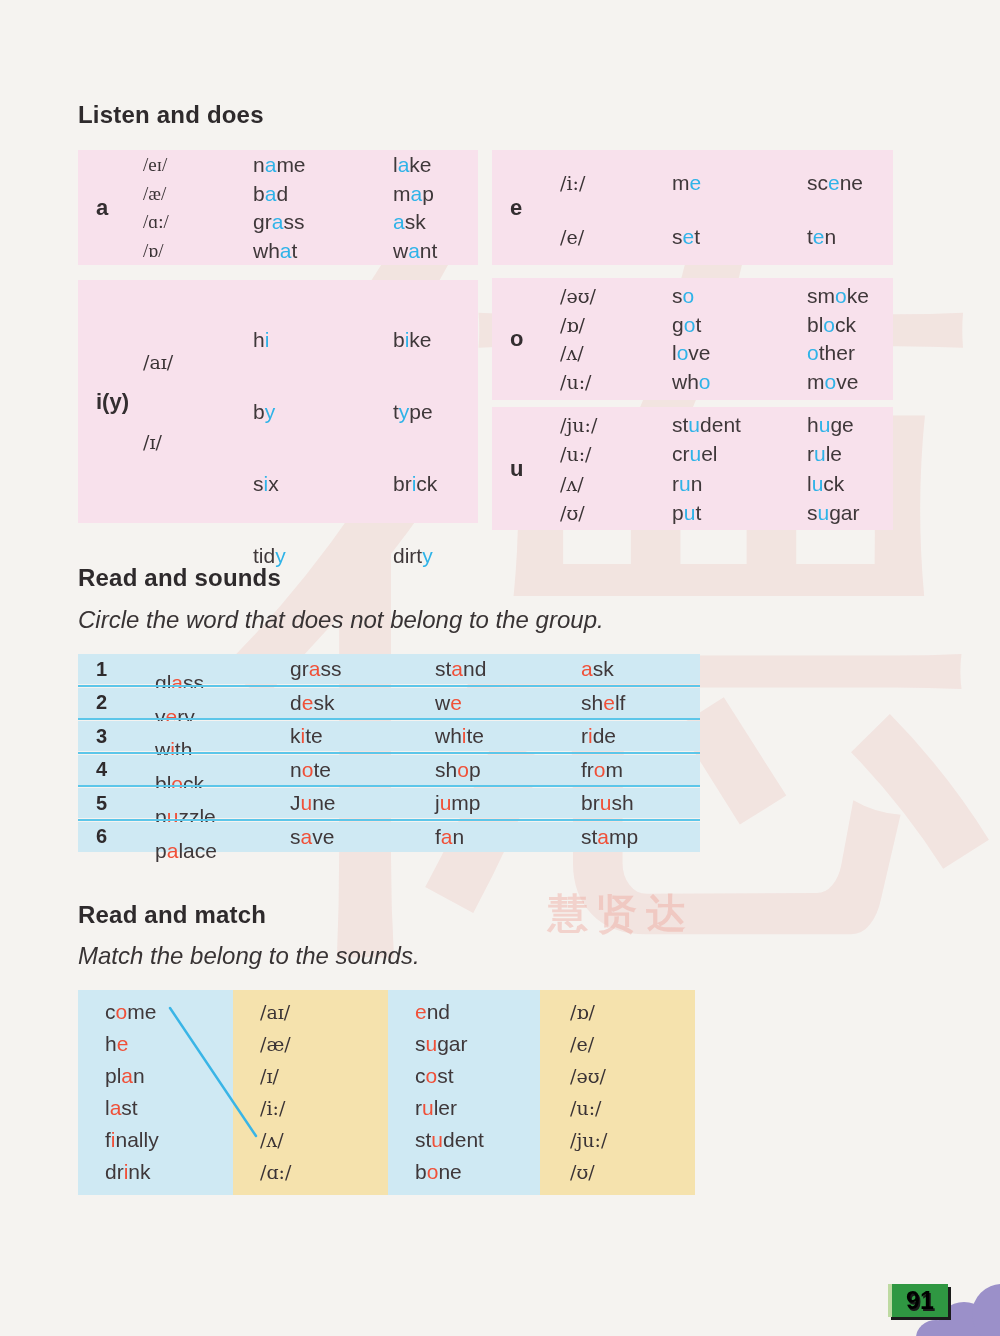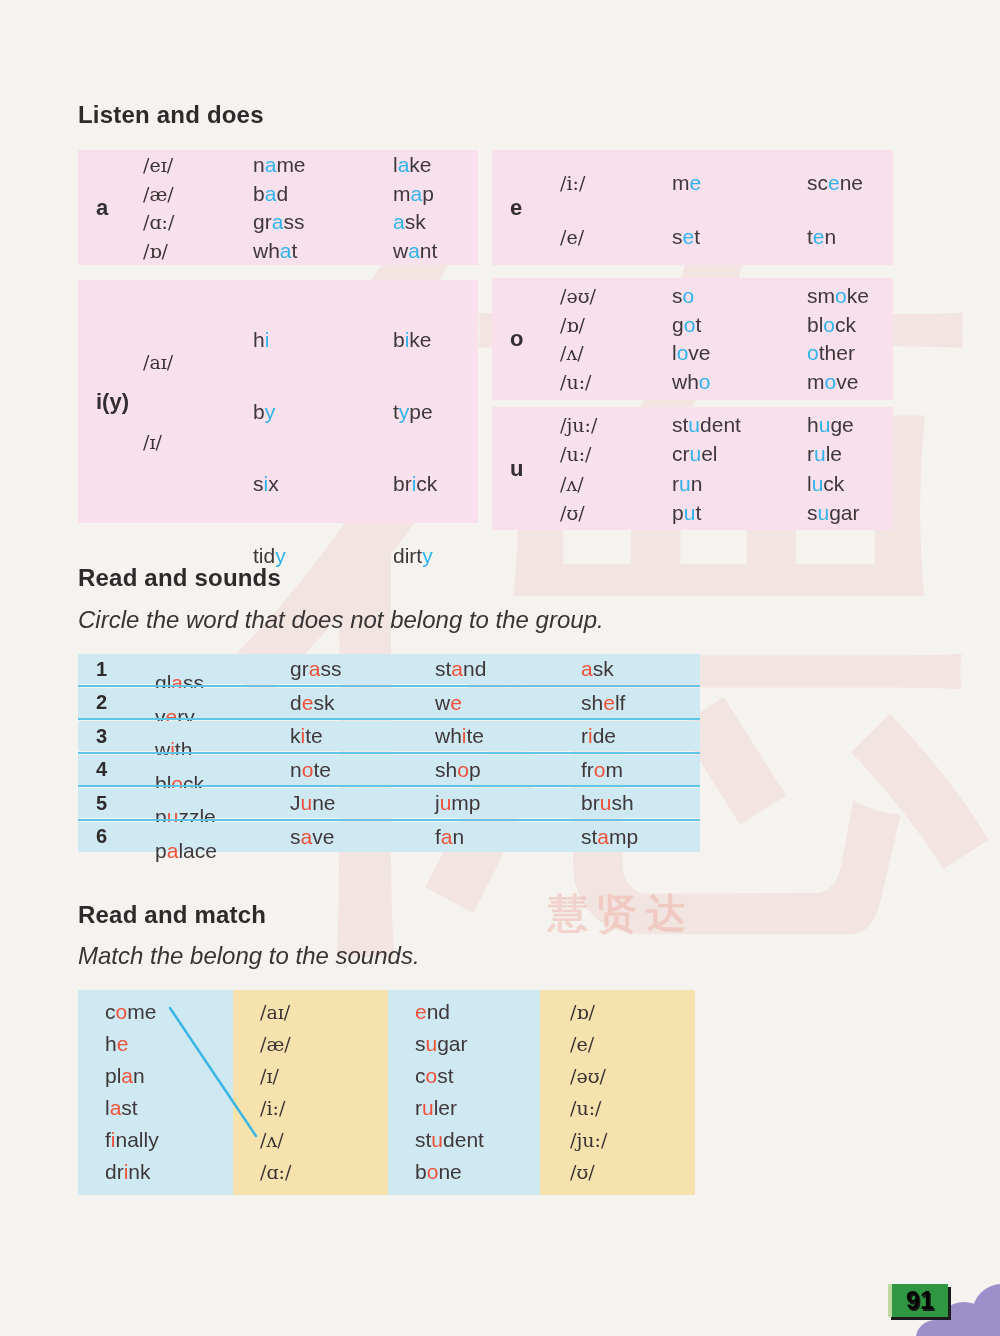--- a/index.html
+++ b/index.html
@@ -37,21 +37,21 @@
     position:absolute;left:18px;top:50%;transform:translateY(-50%);
     font-size:22px;font-weight:800;color:#332e30;
   }
   .rows{position:absolute;right:0;display:flex;flex-direction:column;justify-content:space-between;}
   .box-a .rows{left:65px;top:1px;bottom:0;}
   .box-e .rows{left:68px;top:19px;bottom:14px;}
   .box-o .rows{left:68px;top:4px;bottom:4px;}
   .box-u .rows{left:68px;top:4px;bottom:3px;}
   .prow{display:flex;align-items:center;height:28px;}
   .ph{font-family:"DejaVu Serif",serif;font-size:19px;color:#3a3335;}
-  .box-a .ph{width:110px;}  .box-e .ph,.box-o .ph,.box-u .ph{width:112px;}
+  .box-a .ph{width:110px;font-family:Liberation Serif, serif;}  .box-e .ph,.box-o .ph,.box-u .ph{width:112px;}
   .w1{width:140px;}         .box-e .w1,.box-o .w1,.box-u .w1{width:135px;}
   .word{font-size:21px;color:#3f383a;}
   .hl{color:#2fb3e8;}
   
   .box-iy .rows{left:175px;top:48px;bottom:47px;gap:48px;}
   .iy-ph{position:absolute;left:65px;height:28px;display:flex;align-items:center;}
   .iy-ph.p1{top:68px;} .iy-ph.p2{top:148px;}
   .box-iy .w1{width:140px;}
   
   .ctable{position:absolute;left:78px;top:654px;width:622px;}

